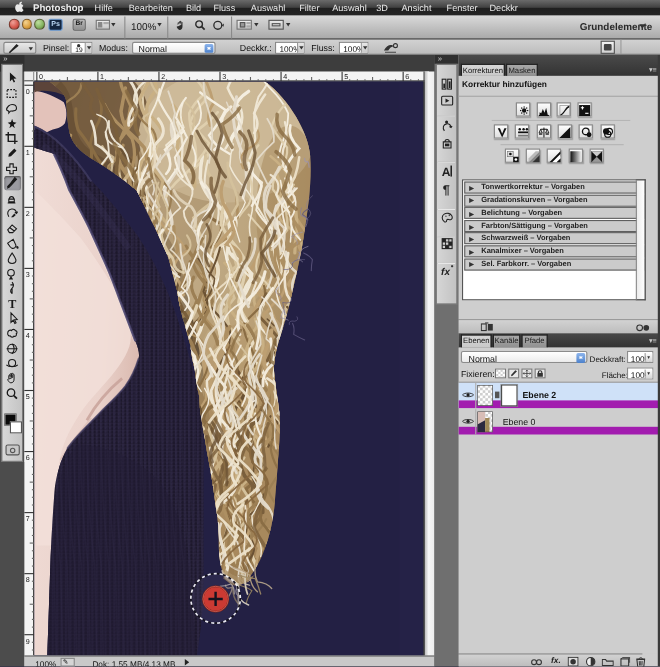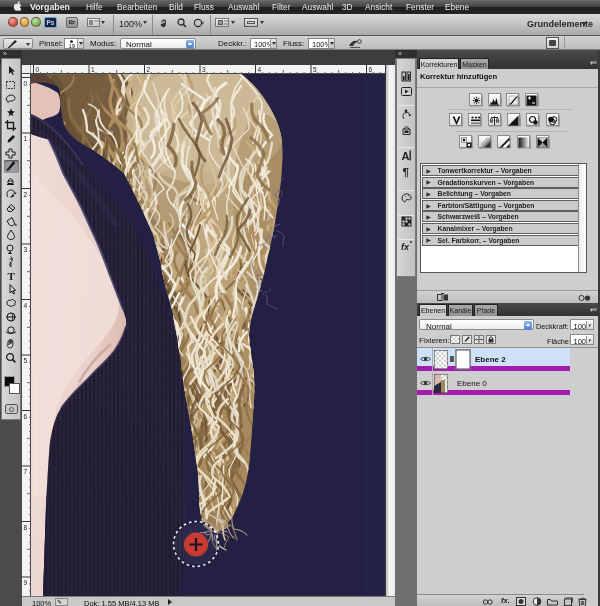--- a/index.html
+++ b/index.html
@@ -37,48 +37,48 @@
 .ptab.off{background:linear-gradient(#a8a8a8,#909090);border:1px solid #222;border-bottom:none;color:#1d1d1d}
 .pmen{position:absolute;right:3px;color:#ccc;font-size:6.5px}
 #korrbody{position:absolute;left:0;top:19px;width:183px;height:221px;background:#cecece;font-size:7.8px}
 .adj{position:absolute;background:linear-gradient(#fdfdfd,#dedede);border:1px solid #8a8a8a;box-shadow:0.5px 1px 1px #9a9a9a;padding:0.5px}
 .prow{position:relative;height:11.1px;background:#cbcbcb;border:1px solid #5f5f5f;margin-bottom:0.5px;font-size:6.8px;font-weight:bold;color:#222;padding:1px 0 0 15px;white-space:nowrap}
 .ptri{position:absolute;left:4px;top:1.8px;font-size:5.5px;color:#333}
 #korrfoot{position:absolute;left:0;top:240px;width:183px;height:13px;background:linear-gradient(#d2d2d2,#bdbdbd);border-top:1px solid #9a9a9a}
 #ebtabs{position:absolute;left:0;top:253px;width:183px;height:13px;background:linear-gradient(#484848,#333)}
 #ebtabs .ptab{top:1px;height:12px}
 #ebbody{position:absolute;left:0;top:266px;width:183px;height:278px;background:#cecece}
-.lrow{position:absolute;left:0;width:153px;height:23px;border-bottom:5px solid #a21caf;font-size:8px;color:#111}
+.lrow{position:absolute;left:0;width:183px;height:23px;border-bottom:7px solid #a21caf;font-size:8px;color:#111}
 .eye{position:absolute;left:3px;top:7px;width:11px;height:8px}
 .lsep{position:absolute;left:14.5px;top:0;width:1px;height:23px;background:#aeaeae}
 .macsel{position:absolute;background:linear-gradient(#fff,#ececec);border:1px solid #8c8c8c;border-radius:2px;font-size:8px;color:#111}
 .stepper{position:absolute;right:1px;top:1px;width:8px;height:8.5px;background:linear-gradient(#8cb4ec,#4d82cc);border-radius:1.5px}
 .vbox{position:absolute;background:#fff;border:1px solid #8c8c8c;font-size:7.5px;color:#111;padding:1.5px 0 0 2.5px}
 .varr{position:absolute;right:0.5px;top:1px;width:6.5px;height:8px;background:linear-gradient(#fdfdfd,#d5d5d5);border-left:1px solid #999;font-size:5px;color:#333;text-align:center;line-height:8px}
 #ebfoot{position:absolute;left:0;top:544px;width:167px;height:12px;background:linear-gradient(#d2d2d2,#bdbdbd);border-top:1px solid #8a8a8a}
 </style></head><body>
 
 <div id="menubar">
 <span style="left:13px;top:1px">
       <svg width="9" height="11" viewBox="0 0 9 11" style="">
         <path d="M4.5,3.2 C5.2,2.2 6.3,1.9 7.1,2.0 C7.0,2.9 6.6,3.6 5.9,4.1 C6.9,4.2 7.8,4.8 8.2,5.8 C7.4,6.2 7.0,7.0 7.2,7.9 C7.4,8.7 7.9,9.2 8.4,9.4 C8.0,10.3 7.3,11.2 6.4,11.2 C5.8,11.2 5.5,10.9 4.8,10.9 C4.1,10.9 3.8,11.2 3.2,11.2 C2.2,11.2 1.0,9.6 0.8,7.8 C0.6,5.9 1.6,4.3 3.1,4.2 C3.7,4.2 4.2,4.5 4.6,4.5 Z" fill="#e8e8e8" transform="translate(0,-1.4)"></path>
       </svg>
     </span>
-<span style="left:30px;font-weight:bold;font-size:8.8px">Vorgaben</span>
+<span style="left:30px;font-weight:bold;font-size:8.8px">Photoshop</span>
 <span style="left:86px">Hilfe</span>
 <span style="left:117px">Bearbeiten</span>
 <span style="left:169px">Bild</span>
 <span style="left:194px">Fluss</span>
 <span style="left:228px">Auswahl</span>
 <span style="left:272px">Filter</span>
 <span style="left:302px">Auswahl</span>
 <span style="left:342px">3D</span>
 <span style="left:365px">Ansicht</span>
 <span style="left:406px">Fenster</span>
-<span style="left:445px">Ebene</span>
+<span style="left:445px">Deckkr</span>
 </div>
 
 <div id="titlebar">
 <div class="tl" style="left:8px;background:radial-gradient(circle at 35% 30%,#f0a39a,#d4574c 60%,#a03428)"></div>
 <div class="tl" style="left:19.5px;background:radial-gradient(circle at 35% 30%,#f5d492,#dda242 60%,#a87622)"></div>
 <div class="tl" style="left:31px;background:radial-gradient(circle at 35% 30%,#c0e0a0,#84b360 60%,#4f7c2a)"></div>
 <div class="abs" style="left:44px;top:3px;width:13px;height:10.5px;background:#15263f;border:1px solid #6f9fd8;border-radius:2px;color:#b8d4f0;font-size:6.5px;font-weight:bold;text-align:center;line-height:9.5px">Ps</div>
 <div class="abs" style="left:66px;top:3px;width:12px;height:10.5px;background:linear-gradient(#b9b9b9,#8f8f8f);border:1px solid #666;border-radius:2px;color:#1a1a1a;font-size:6px;font-weight:bold;text-align:center;line-height:9.5px">Br</div>
 <div class="abs" style="left:87px;top:3.5px;width:13px;height:9px;background:linear-gradient(#ececec,#c6c6c6);border:1px solid #777">
       <div style="position:absolute;left:1px;top:1px;width:4px;height:5.5px;background:#888"></div>

